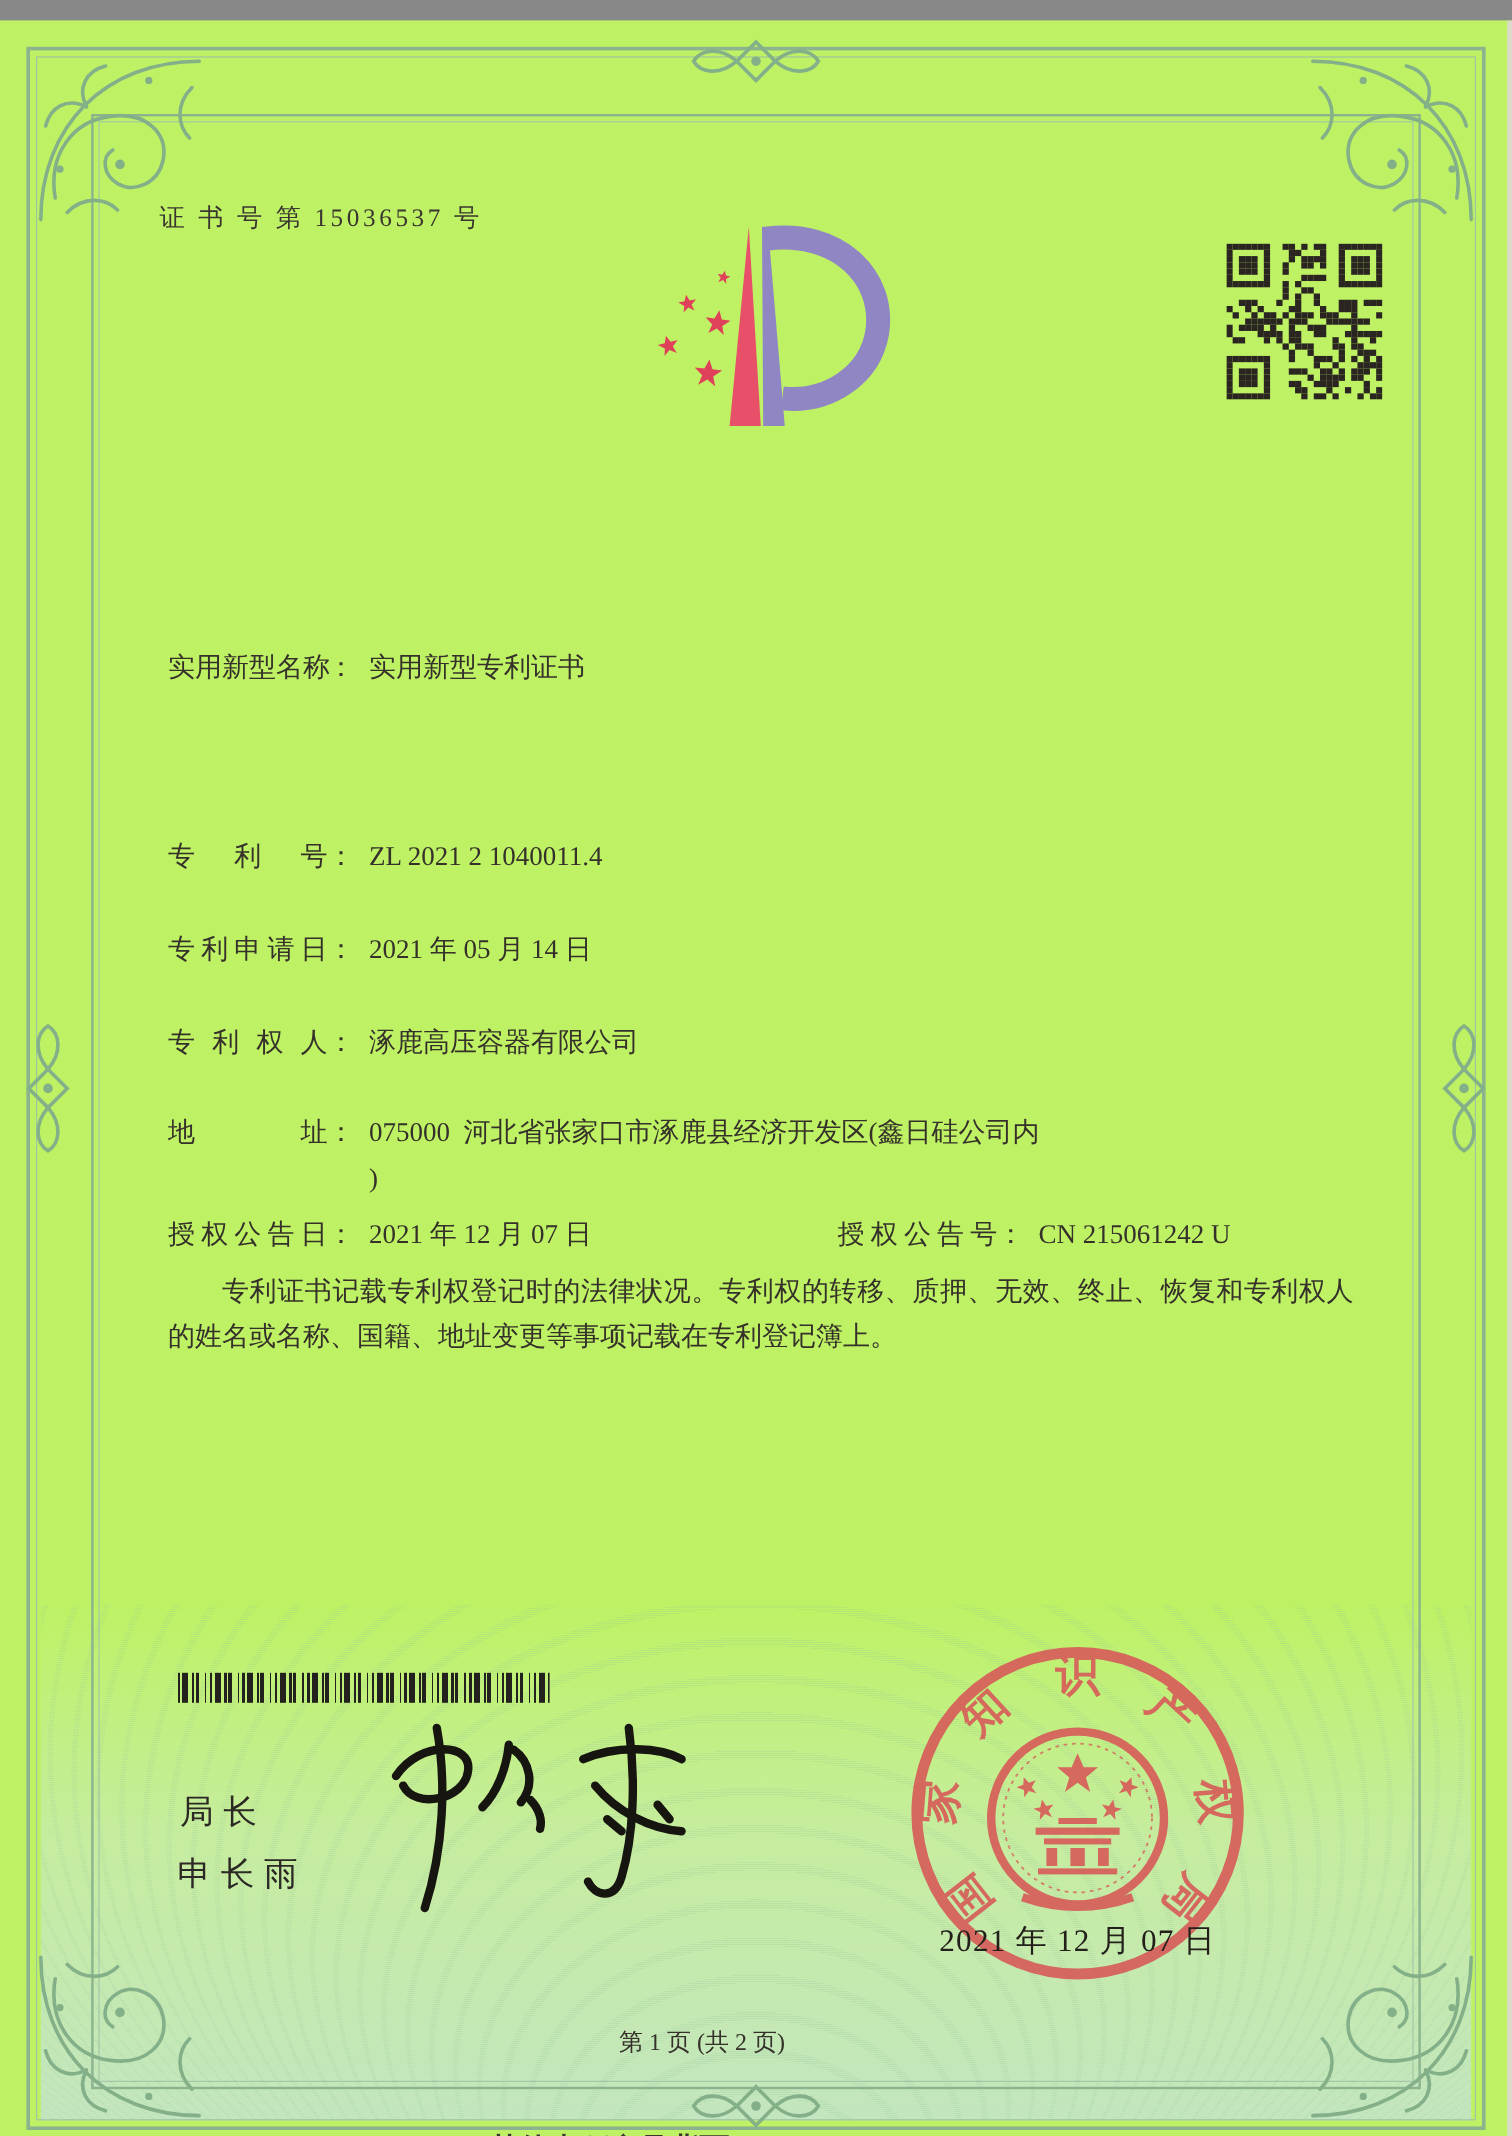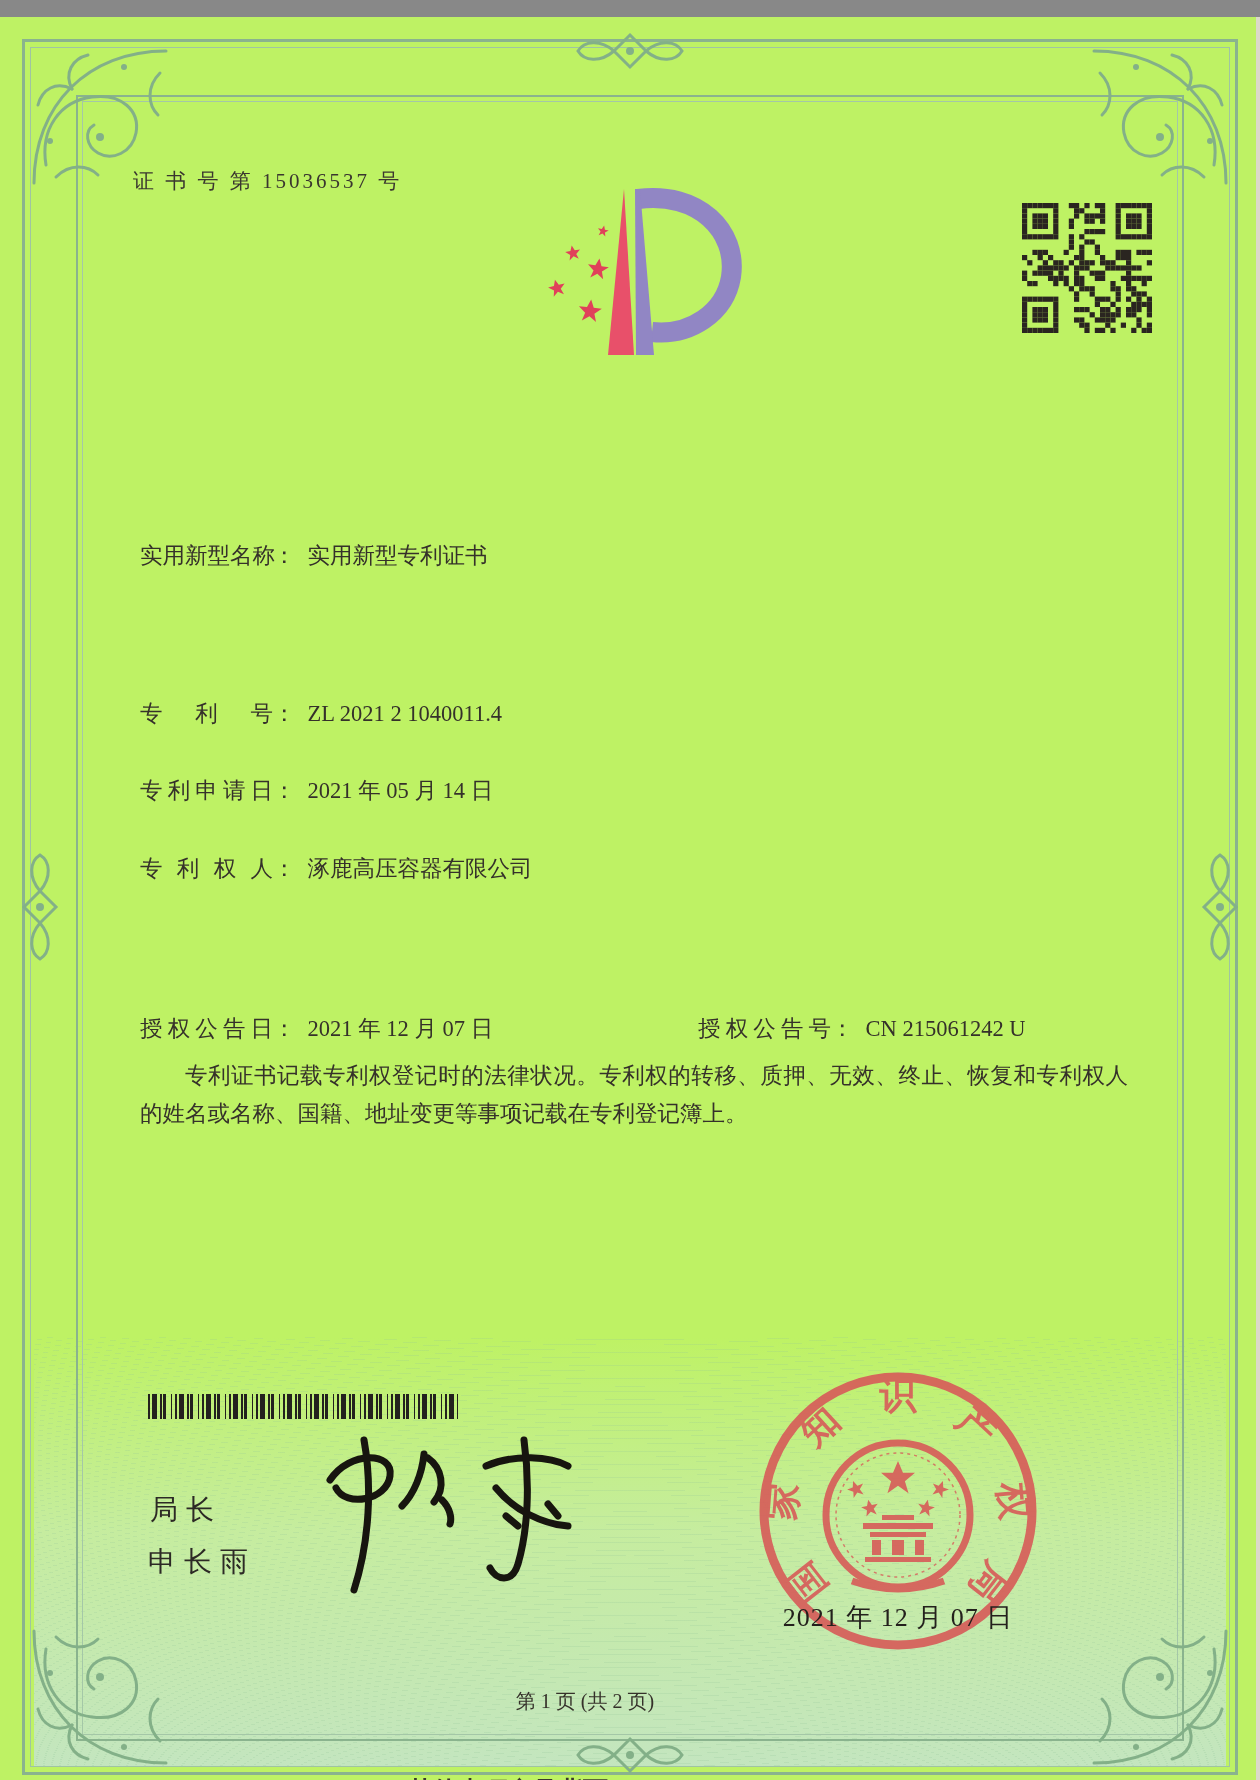--- a/index.html
+++ b/index.html
@@ -486,20 +486,24 @@
   </div>
   <div class="row row-patno">
     <span class="flabel">专利号</span><span class="colon">：</span><span class="fvalue">ZL 2021 2 1040011.4</span>
   </div>
   <div class="row row-filing">
     <span class="flabel">专利申请日</span><span class="colon">：</span><span class="fvalue">2021 年 05 月 14 日</span>
   </div>
   <div class="row row-patentee">
     <span class="flabel">专利权人</span><span class="colon">：</span><span class="fvalue">涿鹿高压容器有限公司</span>
   </div>
+  <div class="row row-address">
+    <span class="flabel">地址</span><span class="colon">：</span><span class="fvalue">075000  河北省张家口市涿鹿县经济开发区(鑫日硅公司内
+)</span>
+  </div>
   <div class="row row-grant">
     <span>
       <span class="flabel">授权公告日</span><span class="colon">：</span><span class="fvalue">2021 年 12 月 07 日</span>
     </span>
     <span class="grant-pair2">
       <span class="flabel">授权公告号</span><span class="colon">：</span><span class="fvalue">CN 215061242 U</span>
     </span>
   </div>
 
   <div class="body-text">

